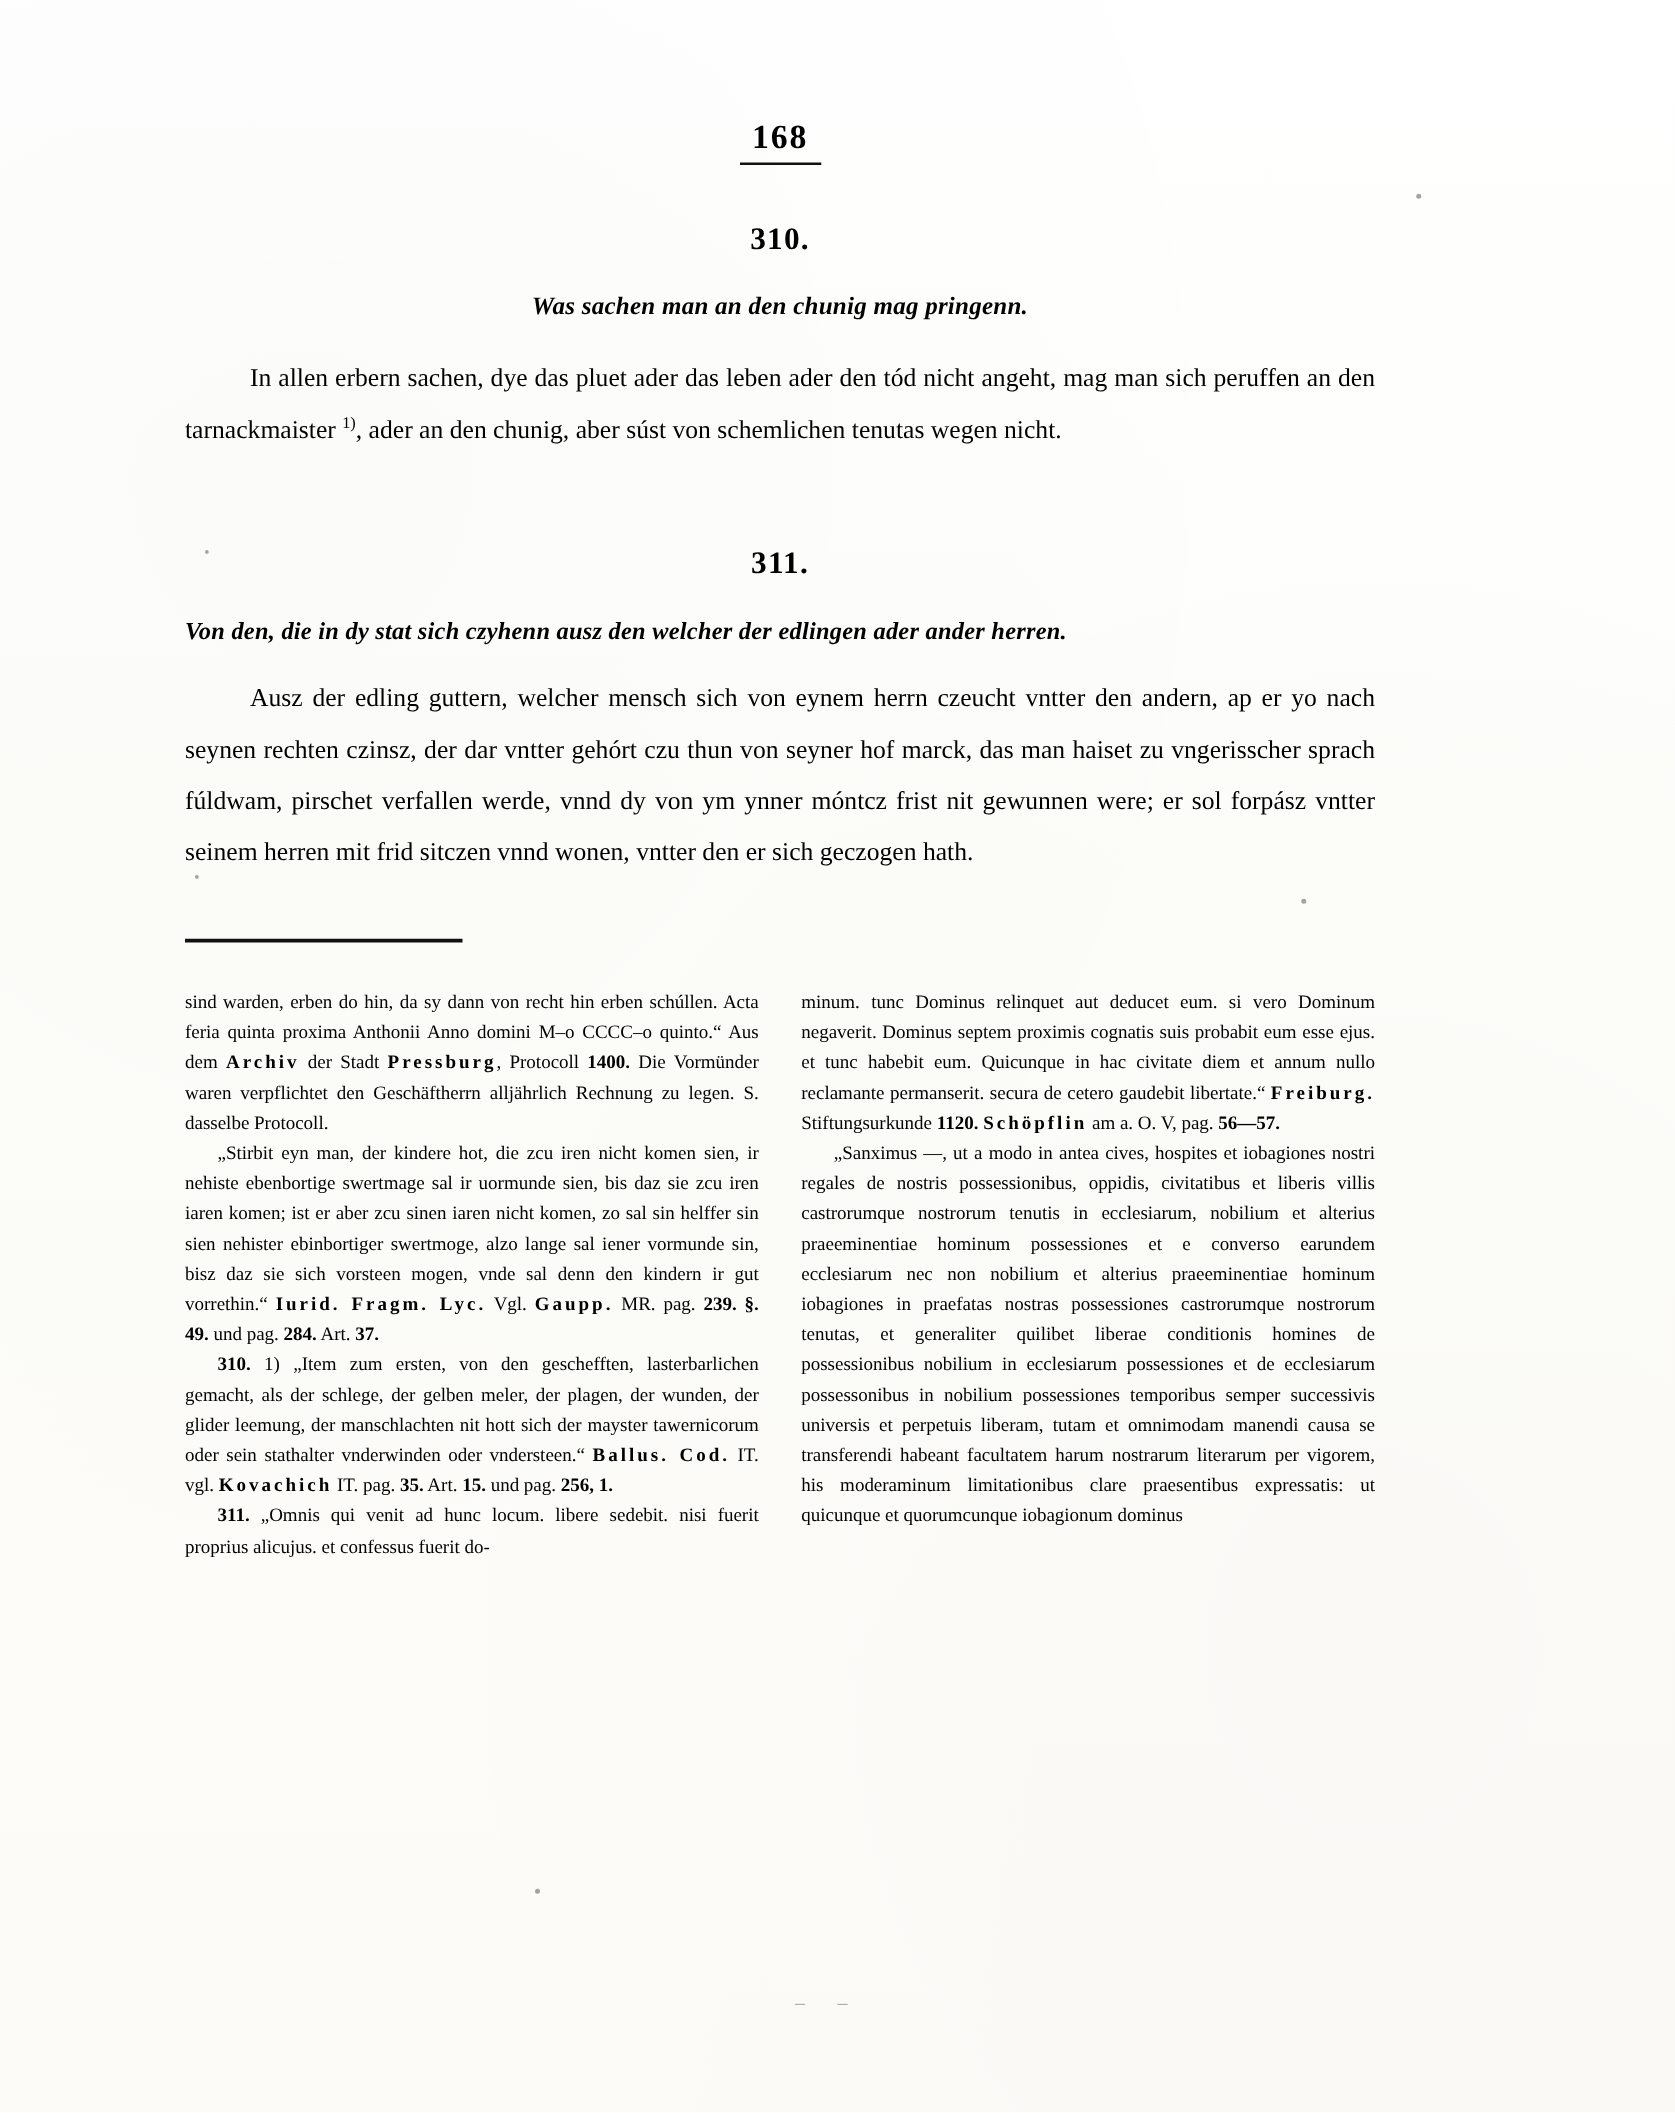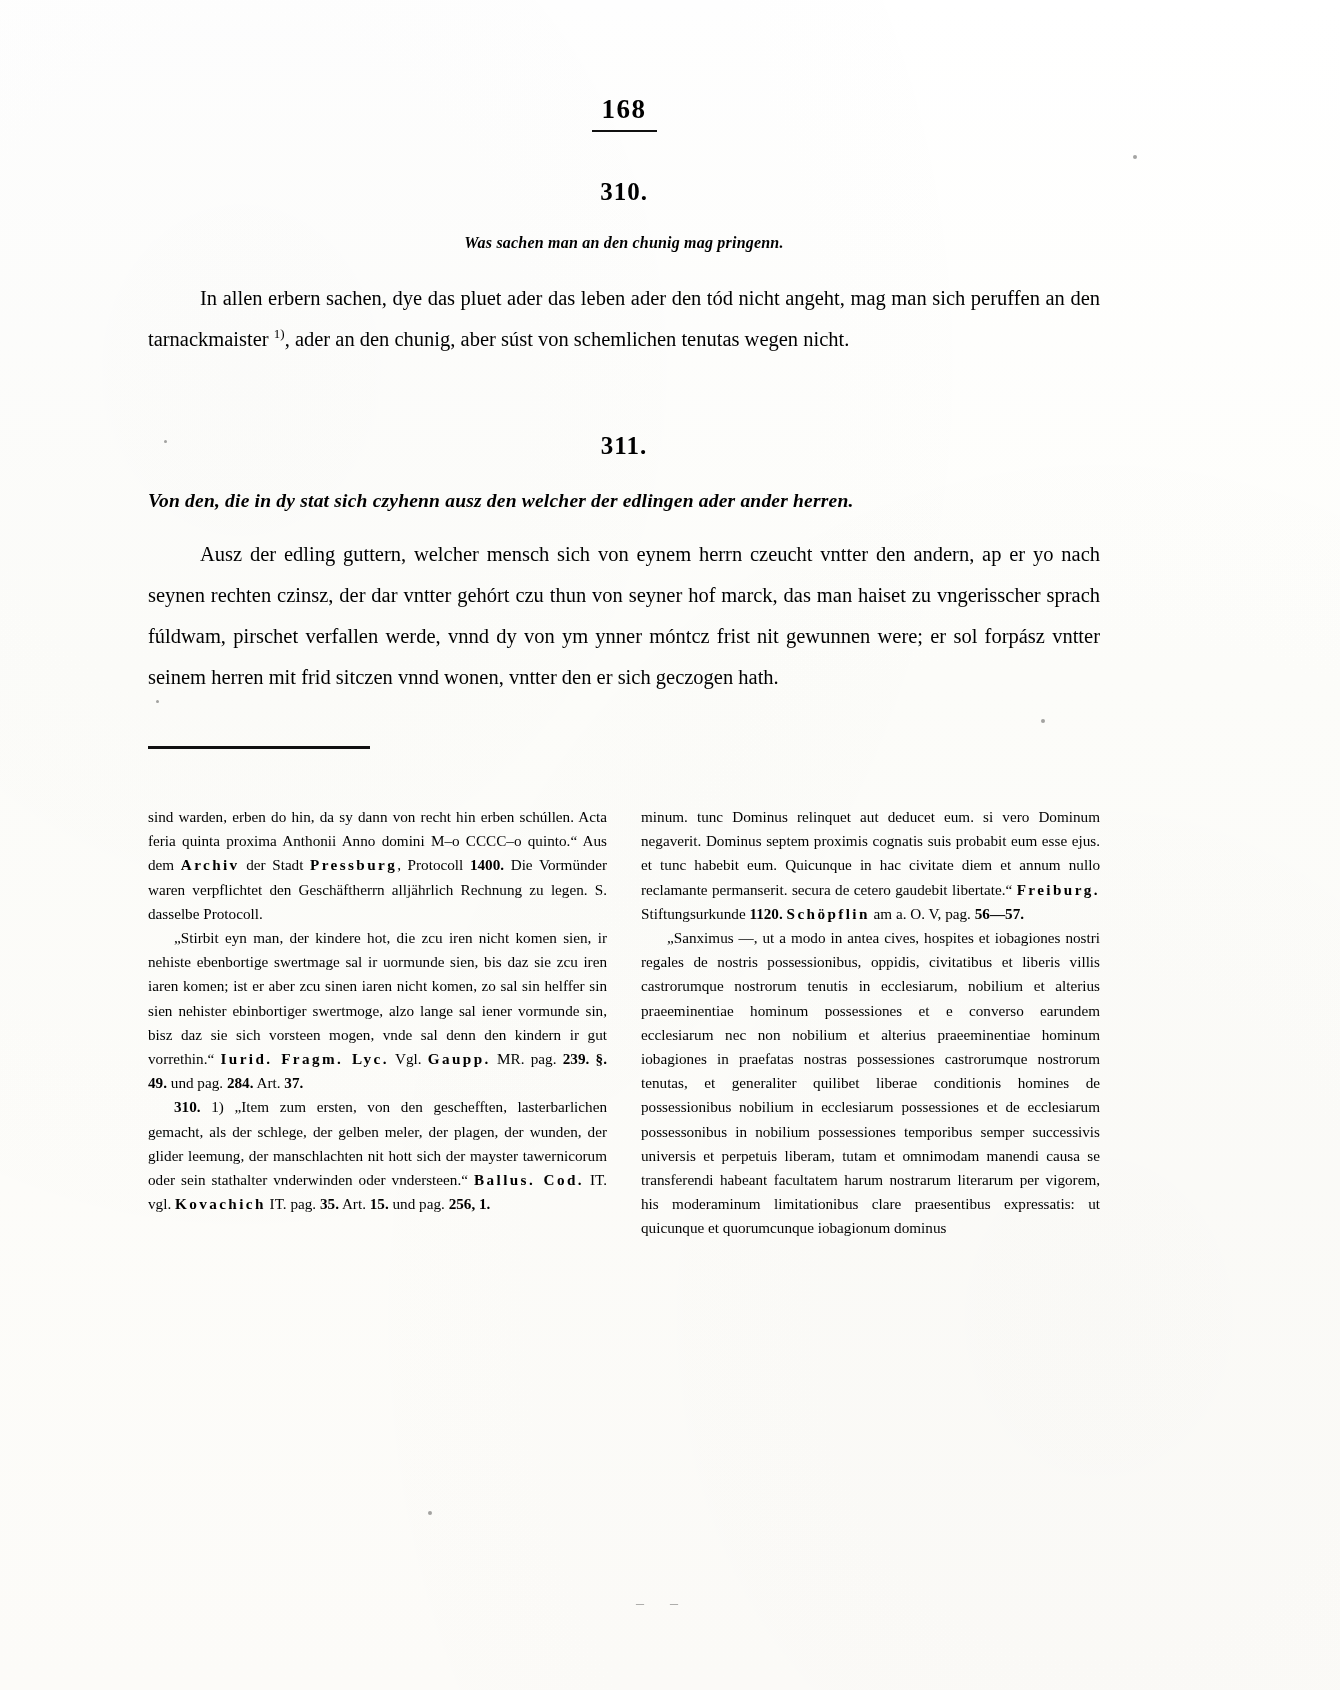--- a/index.html
+++ b/index.html
@@ -62,21 +62,21 @@
     letter-spacing: 1px;
     margin: 0;
   }
   .sec-310 { margin-top: 46px; }
   .sec-311 { margin-top: 72px; }
 
   
   .rubric {
     font-style: italic;
     font-weight: bold;
-    font-size: 16px;
+    font-size: 20px;
     text-align: center;
     margin: 0;
     letter-spacing: 0.2px;
   }
   .rubric-310 { margin-top: 28px; }
   .rubric-311 { margin-top: 30px; text-align: left; font-size: 19.5px; }
 
   
   .body-para {
     font-size: 20.5px;
@@ -102,21 +102,21 @@
     width: 222px;
     height: 0;
     border-top: 3px solid #111;
     margin: 48px 0 0 0;
   }
 
   
   .footnotes {
     display: flex;
     gap: 34px;
-    margin-top: 56px;
+    margin-top: 36px;
   }
   .fn-col {
     width: 459px;
     font-size: 15.2px;
     line-height: 24.2px;
     text-align: justify;
     text-justify: inter-word;
   }
   .fn-col p {
     margin: 0;
@@ -185,20 +185,21 @@
 
     <p class="body-para para-311">Ausz der edling guttern, welcher mensch sich von eynem herrn czeucht vntter den andern, ap er yo nach seynen rechten czinsz, der dar vntter gehórt czu thun von seyner hof marck, das man haiset zu vngerisscher sprach fúldwam, pirschet verfallen werde, vnnd dy von ym ynner móntcz frist nit gewunnen were; er sol forpász vntter seinem herren mit frid sitczen vnnd wonen, vntter den er sich geczogen hath.</p>
 
     <div class="fn-rule"></div>
 
     <div class="footnotes">
       <div class="fn-col" id="fn-left">
           <p><span>sind warden, erben do hin, da sy dann von recht hin erben schúllen. Acta feria quinta proxima Anthonii Anno domini M–o CCCC–o quinto.“ Aus dem </span><span class="sperr b">Archiv</span><span> der Stadt </span><span class="sperr b">Pressburg</span><span>, Protocoll </span><span class="b">1400.</span><span> Die Vormünder waren verpflichtet den Geschäftherrn alljährlich Rechnung zu legen. S. dasselbe Protocoll.</span></p>
           <p class="indent"><span>„Stirbit eyn man, der kindere hot, die zcu iren nicht komen sien, ir nehiste ebenbortige swertmage sal ir uormunde sien, bis daz sie zcu iren iaren komen; ist er aber zcu sinen iaren nicht komen, zo sal sin helffer sin sien nehister ebinbortiger swertmoge, alzo lange sal iener vormunde sin, bisz daz sie sich vorsteen mogen, vnde sal denn den kindern ir gut vorrethin.“ </span><span class="sperr b">Iurid. Fragm. Lyc.</span><span> Vgl. </span><span class="sperr b">Gaupp.</span><span> MR. pag. </span><span class="b">239. §. 49.</span><span> und pag. </span><span class="b">284.</span><span> Art. </span><span class="b">37.</span></p>
           <p class="indent"><span class="b">310.</span><span>   1) „Item zum ersten, von den geschefften, lasterbarlichen gemacht, als der schlege, der gelben meler, der plagen, der wunden, der glider leemung, der manschlachten nit hott sich der mayster tawernicorum oder sein stathalter vnderwinden oder vndersteen.“ </span><span class="sperr b">Ballus. Cod.</span><span> IT. vgl. </span><span class="sperr b">Kovachich</span><span> IT. pag. </span><span class="b">35.</span><span> Art. </span><span class="b">15.</span><span> und pag. </span><span class="b">256, 1.</span></p>
+          <p class="indent"><span class="b">311.</span><span>   „Omnis qui venit ad hunc locum. libere sedebit. nisi fuerit proprius alicujus. et confessus fuerit do-</span></p>
         </div>
       <div class="fn-col" id="fn-right">
           <p><span>minum. tunc Dominus relinquet aut deducet eum. si vero Dominum negaverit. Dominus septem proximis cognatis suis probabit eum esse ejus. et tunc habebit eum. Quicunque in hac civitate diem et annum nullo reclamante permanserit. secura de cetero gaudebit libertate.“ </span><span class="sperr b">Freiburg.</span><span> Stiftungsurkunde </span><span class="b">1120.</span><span> </span><span class="sperr b">Schöpflin</span><span> am a. O. V, pag. </span><span class="b">56—57.</span></p>
           <p class="indent"><span>„Sanximus —, ut a modo in antea cives, hospites et iobagiones nostri regales de nostris possessionibus, oppidis, civitatibus et liberis villis castrorumque nostrorum tenutis in ecclesiarum, nobilium et alterius praeeminentiae hominum possessiones et e converso earundem ecclesiarum nec non nobilium et alterius praeeminentiae hominum iobagiones in praefatas nostras possessiones castrorumque nostrorum tenutas, et generaliter quilibet liberae conditionis homines de possessionibus nobilium in ecclesiarum possessiones et de ecclesiarum possessonibus in nobilium possessiones temporibus semper successivis universis et perpetuis liberam, tutam et omnimodam manendi causa se transferendi habeant facultatem harum nostrarum literarum per vigorem, his moderaminum limitationibus clare praesentibus expressatis: ut quicunque et quorumcunque iobagionum dominus</span></p>
         </div>
     </div>
 
   </div>
 
   <div class="bottom-marks">––</div>

